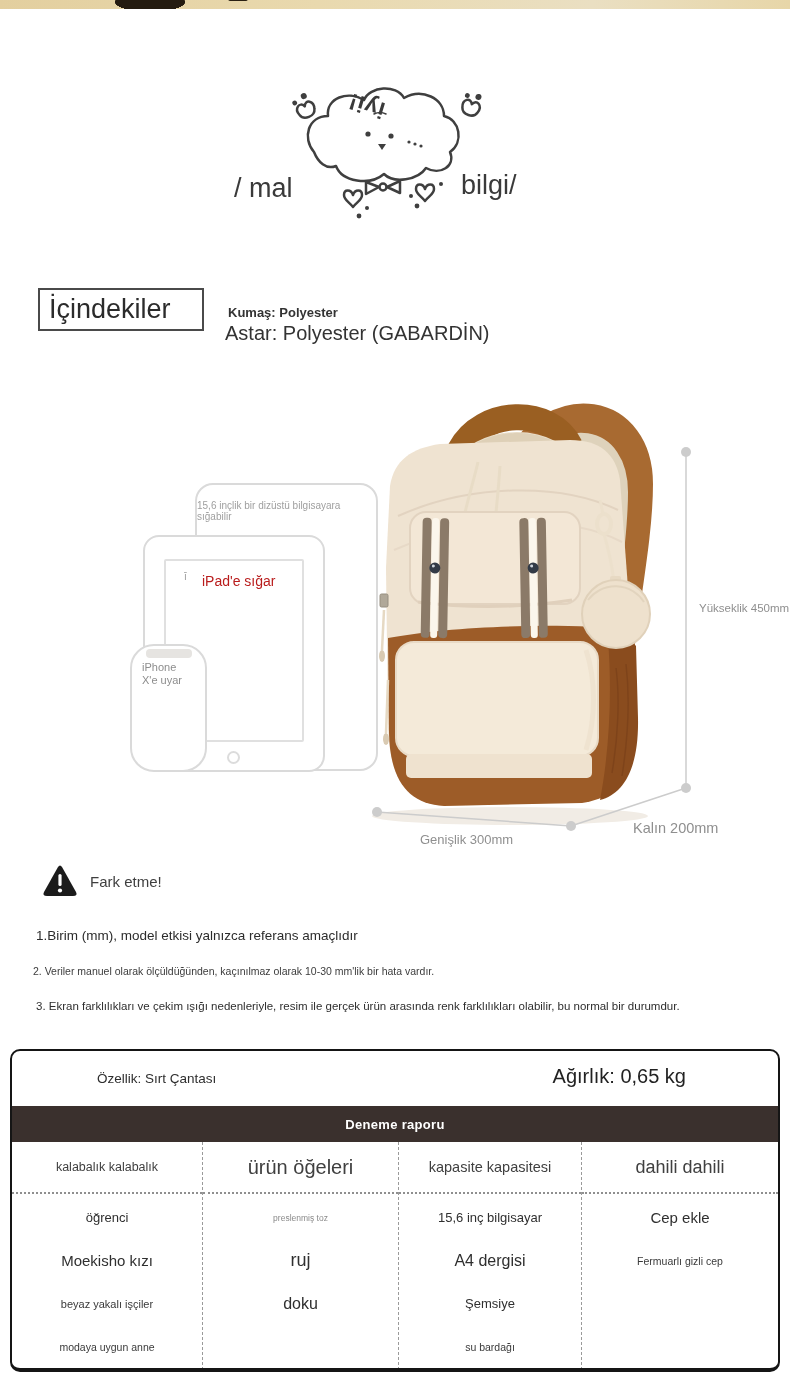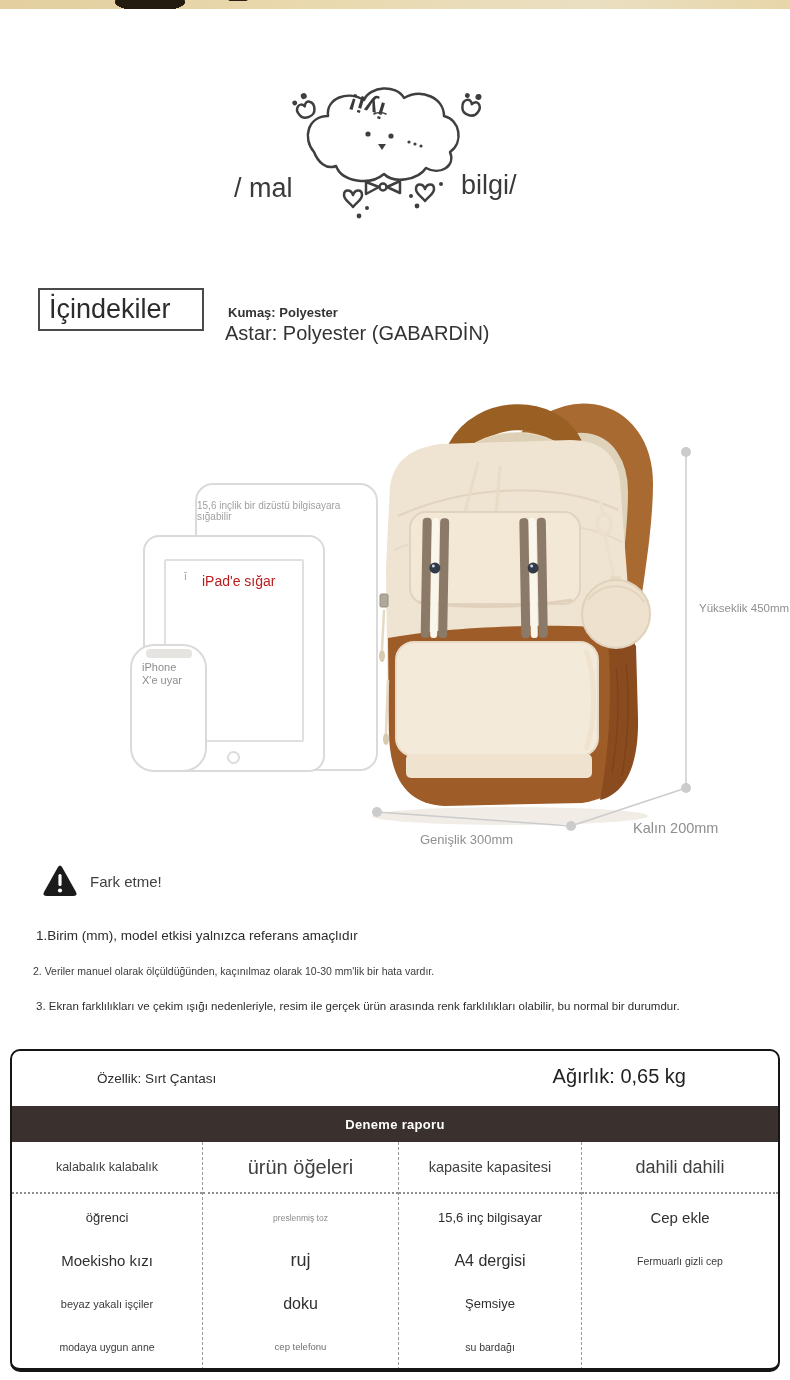--- a/index.html
+++ b/index.html
@@ -274,21 +274,20 @@
           <div class="cell i-10">modaya uygun anne</div>
         </div>
       </div>
 
       <div class="spec-col">
         <div class="col-head ch-2">ürün öğeleri</div>
         <div class="col-body">
           <div class="cell i-8">preslenmiş toz</div>
           <div class="cell i-18">ruj</div>
           <div class="cell i-16">doku</div>
-          <div class="cell i-9">cep telefonu</div>
         </div>
       </div>
 
       <div class="spec-col">
         <div class="col-head ch-3">kapasite kapasitesi</div>
         <div class="col-body">
           <div class="cell i-13">15,6 inç bilgisayar</div>
           <div class="cell i-16">A4 dergisi</div>
           <div class="cell i-13">Şemsiye</div>
           <div class="cell i-10">su bardağı</div>

